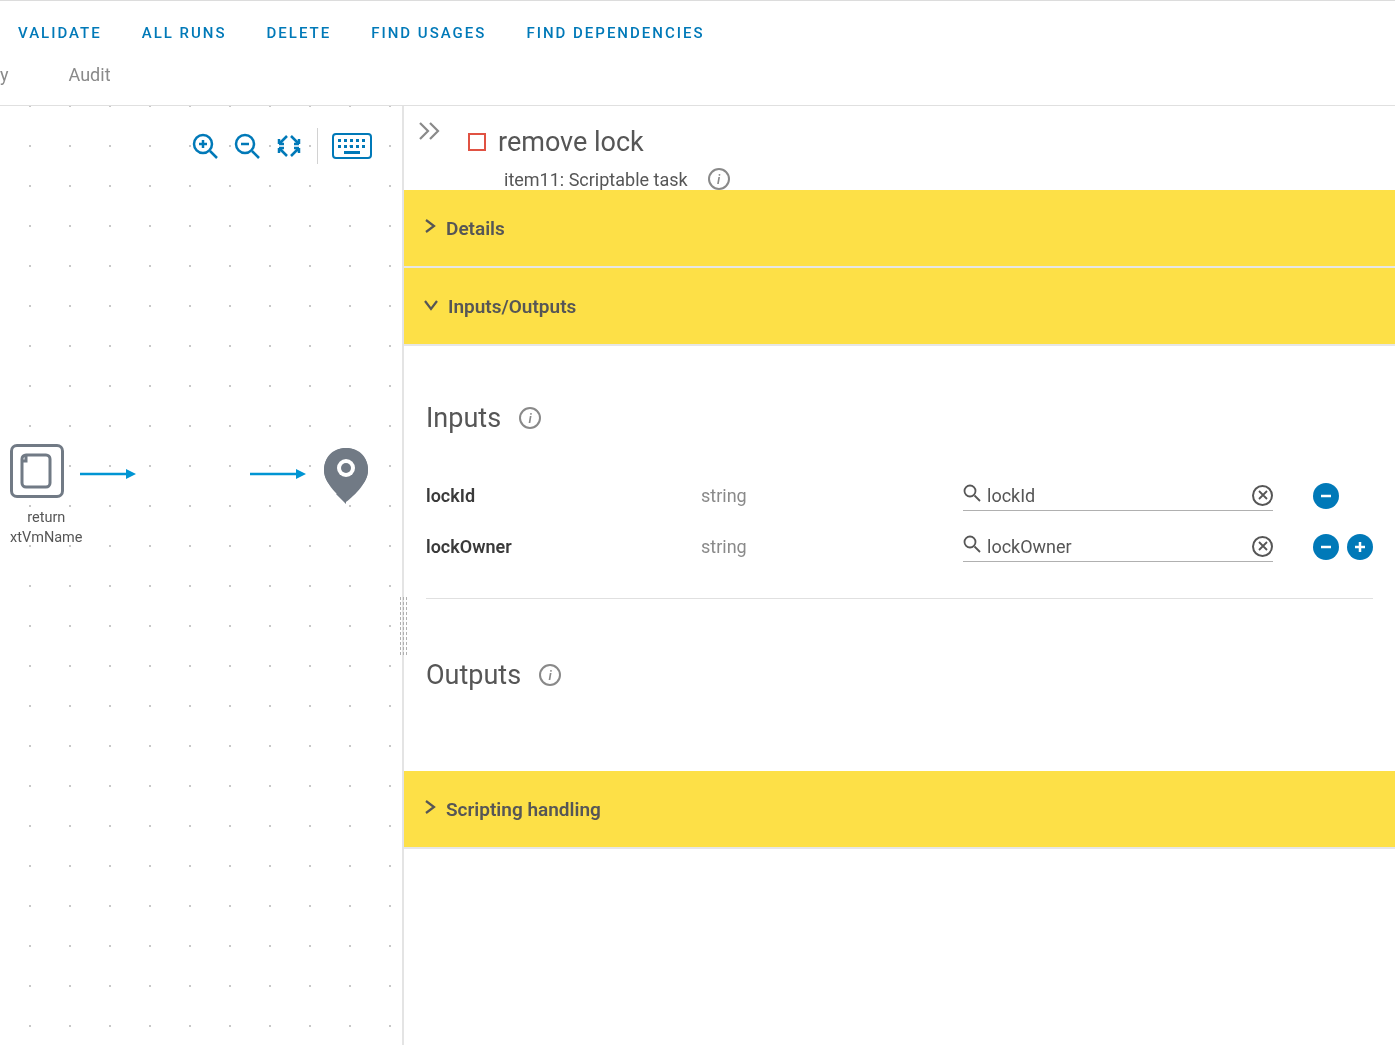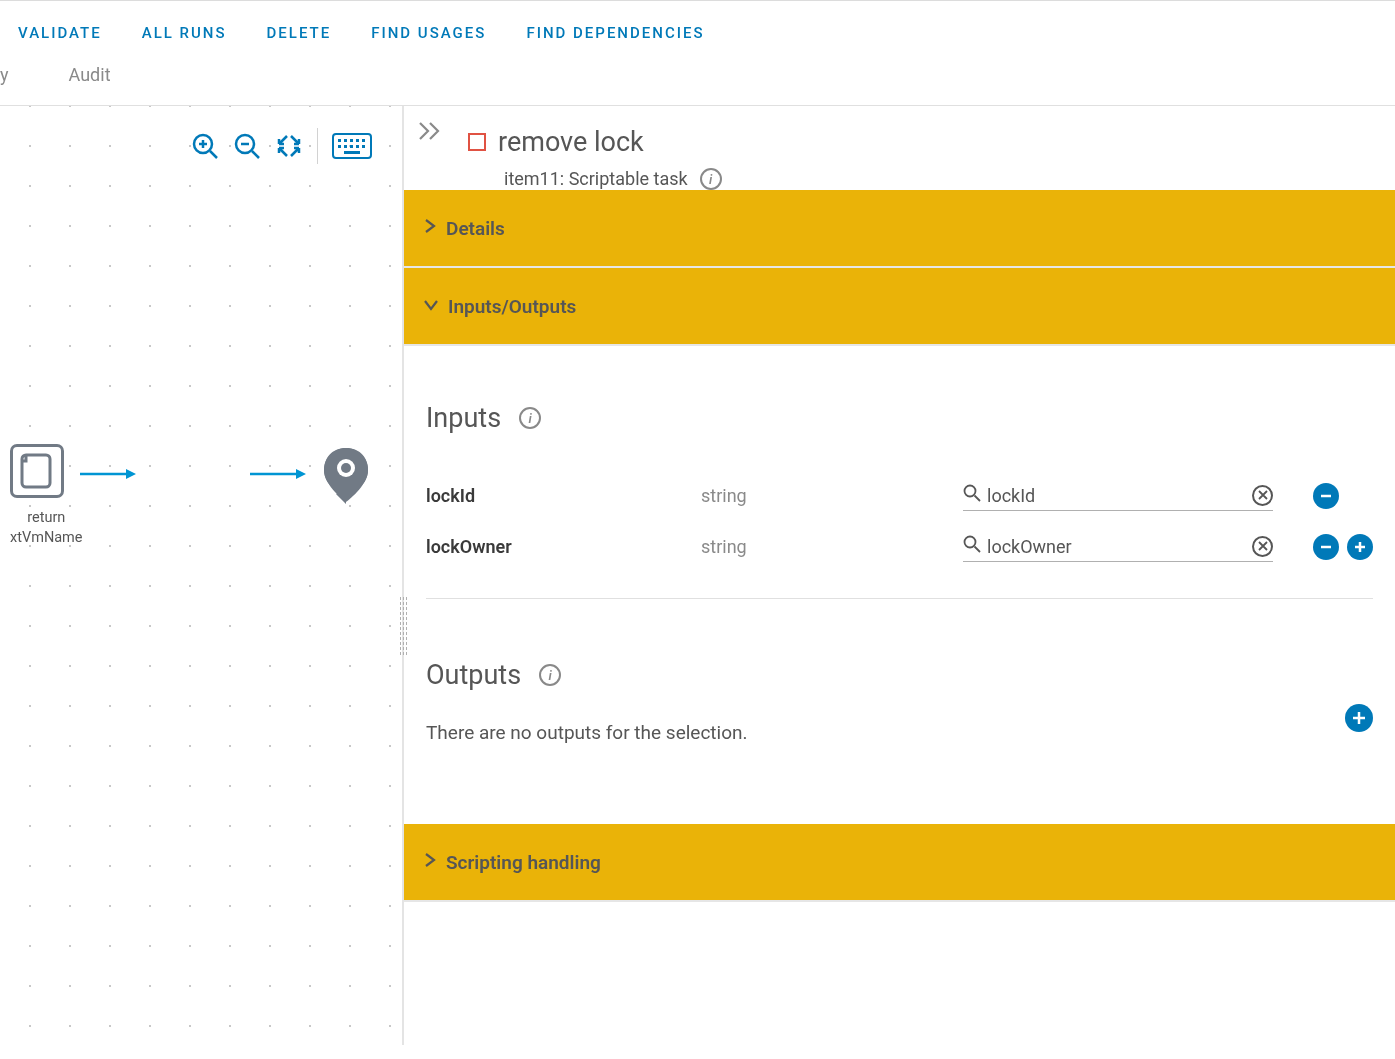--- a/index.html
+++ b/index.html
@@ -20,28 +20,28 @@
 .script-node { width: 54px; height: 54px; background: #fff; border: 3px solid #717a85; border-radius: 7px; display:flex; align-items:center; justify-content:center;}
 .script-node.selected { width: 80px; height: 80px; border: 3px solid #0095d3; border-radius: 10px; }
 .node-label { margin-top:10px; font-size: 14.5px; color: #565656; line-height: 1.4; white-space: pre-line; }
 .arrow { position: absolute; }
 .panel-col { flex: 1; background: #fff; position: relative; }
 .collapse-handle { position: absolute; top: 16px; left: 14px; cursor: pointer; }
 .panel-header { padding: 20px 40px 0 64px; }
 .title-row { display: flex; align-items: center; gap: 12px; }
 .title-square { width: 18px; height: 18px; border: 2px solid #e05243; }
 .title-text { font-size: 27px; color: #565656; }
-.subtitle-row { display:flex; gap: 12px; padding-top: 10px; padding-left: 36px;}
+.subtitle-row { display:flex; align-items:center; gap: 20px; padding-top: 10px; padding-left: 36px;}
 .subtitle-text { font-size: 18px; color: #565656; }
 .info-icon { width:22px; height:22px; border:2px solid #898989; border-radius:50%; display:inline-flex; align-items:center; justify-content:center; color:#898989; font-size:13px; font-style: italic; font-weight: 600;}
 .panel-tabs { display:flex; gap: 40px; padding: 26px 0 0 22px; border-bottom: 2px solid #e6e6e6; margin-left:0;}
 .panel-tab { font-size: 19px; padding-bottom: 10px; cursor:pointer;}
 .panel-tab.active { color:#565656; border-bottom: 4px solid #0095d3; margin-bottom:-2px;}
 .panel-tab.inactive { color:#8a8a8a; }
-.acc-header { height: 78px; display:flex; align-items:center; gap: 10px; padding-left: 20px; border-bottom: 2px solid #e6e6e6; background:#eab308; cursor:pointer;}
+.acc-header { height: 78px; display:flex; align-items:center; gap: 10px; padding-left: 20px; border-bottom: 2px solid #e6e6e6; background:#fde047; cursor:pointer;}
 .acc-header .caret { font-size: 15px; color:#565656; }
 .acc-header .label { font-size: 19px; font-weight: 600; color:#565656;}
 .acc-body { padding: 56px 22px 20px 22px; }
 .section-head { display:flex; align-items:center; gap: 18px; padding-bottom: 36px;}
 .section-title { font-size: 27px; color:#565656;}
 .input-row { display:flex; align-items:center; padding: 10px 0;}
 .col-name { width: 275px; font-size: 18px; font-weight:600; color:#3a3a3a;}
 .col-type { width: 262px; font-size: 18px; color:#8a8a8a;}
 .col-value { width: 310px; position:relative; border-bottom:1.5px solid #b0b0b0; display:flex; align-items:center; padding: 4px 0;}
 .col-value input { border:none; outline:none; font-size:18px; color:#565656; flex:1; background:transparent;}
@@ -244,29 +244,20 @@
         </div>
       </div>
 
       <div class="outputs-divider outputs-body">
         <div class="outputs-row">
           <div class="section-head" style="padding-bottom:0;">
             <span class="section-title">Outputs</span>
             <span class="info-icon">i</span>
           </div>
         </div>
-        <div style="display:flex; align-items:center; justify-content:space-between;">
-          <div class="empty-text">There are no outputs for the selection.</div>
-          <div class="circle-btn" style="width:28px;height:28px;">
-            <svg width="16" height="16">
-                <line x1="2" y1="8" x2="14" y2="8" stroke="#fff" stroke-width="2.5"></line>
-                <line x1="8" y1="2" x2="8" y2="14" stroke="#fff" stroke-width="2.5"></line>
-              </svg>
-          </div>
-        </div>
       </div>
     </div>
 
     <div class="acc-header">
       <span class="caret">
         <svg width="12" height="14">
             <path d="M2 1 L10 7 L2 13" fill="none" stroke="#565656" stroke-width="2.2"></path>
           </svg>
       </span>
       <span class="label">Scripting handling</span>

